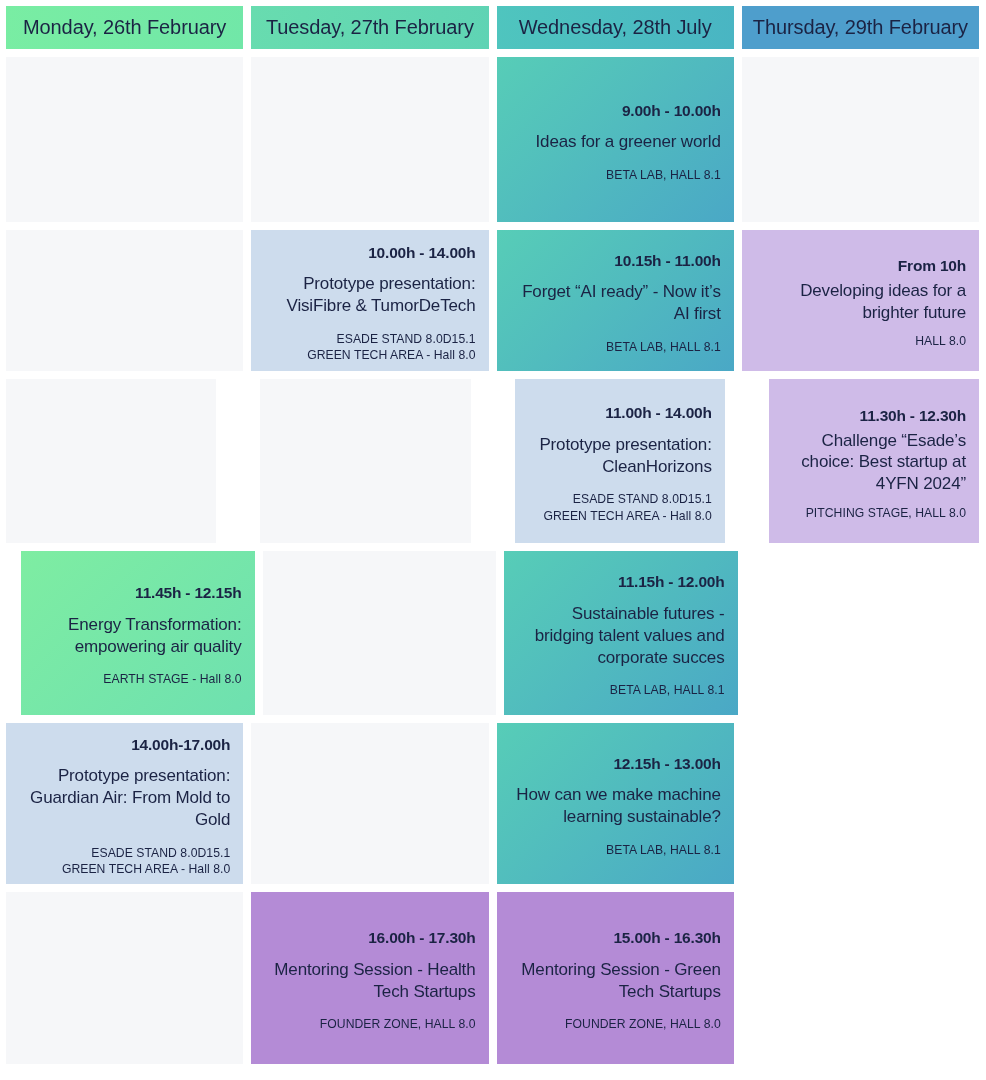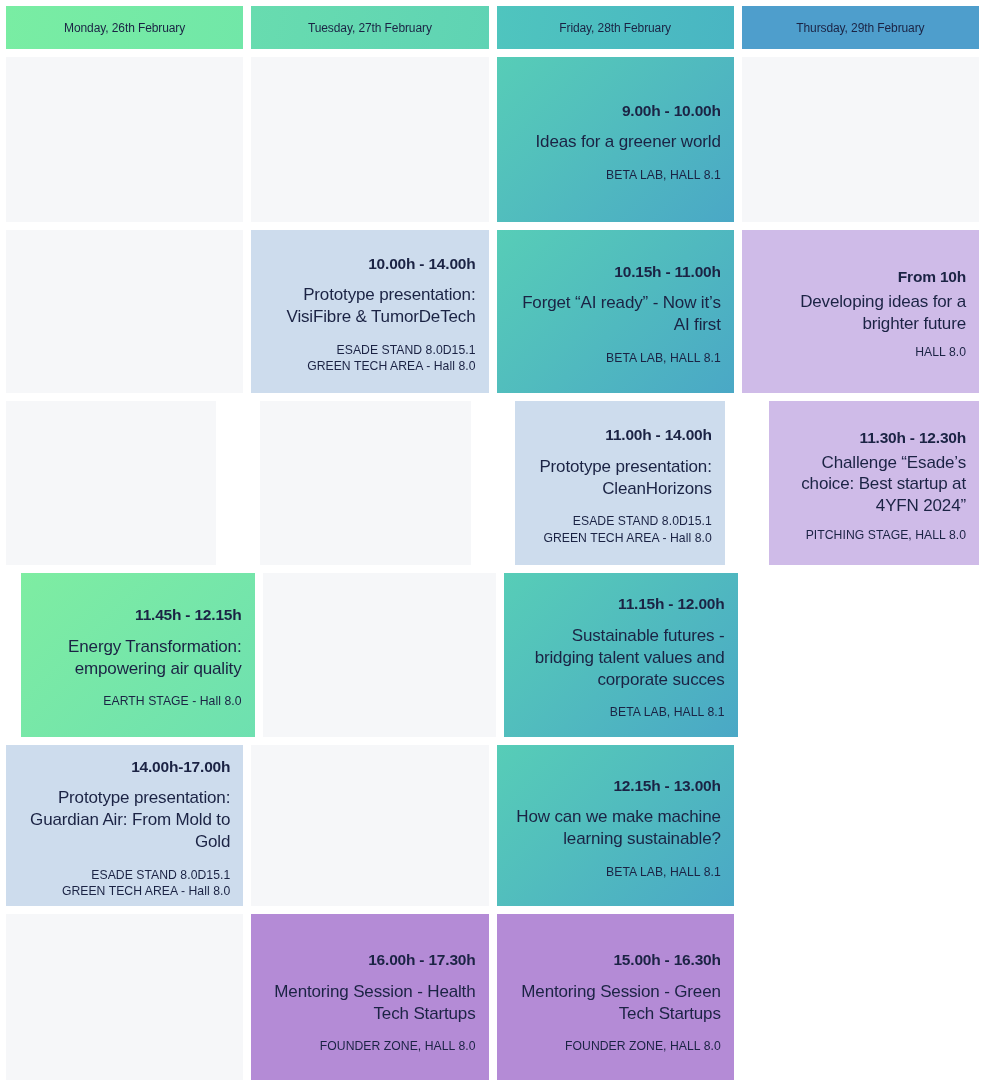--- a/index.html
+++ b/index.html
@@ -28,21 +28,21 @@
     width: 973px;
   }
 
   
   .day-header {
     height: 43px;
     display: flex;
     align-items: center;
     justify-content: center;
     color: #1b2344;
-    font-size: 12px;
+    font-size: 20px;
     font-weight: 400;
     letter-spacing: -0.1px;
     white-space: nowrap;
   }
   .day-header.h0 { background: linear-gradient(100deg, #79eda3 0%, #71e7a8 100%); }
   .day-header.h1 { background: linear-gradient(100deg, #68dcaf 0%, #5fd3b4 100%); }
   .day-header.h2 { background: linear-gradient(100deg, #4fc5be 0%, #49b5c3 100%); }
   .day-header.h3 { background: linear-gradient(100deg, #4e9ecc 0%, #4e9ecc 100%); }
 
   
@@ -93,40 +93,40 @@
     font-weight: 500;
     line-height: 1.33;
     letter-spacing: 0.05px;
     white-space: pre-line;
   }
   .cell.tight .time { margin-bottom: 4px; }
   .cell.tight .title { margin-bottom: 10px; }
 
   
   .band-1 { height: 165px; }
-  .band-2 { height: 163px; }
+  .band-2 { height: 141px; }
   .band-3 { height: 164px; gap: 44px; }
   .band-4 { height: 164px; padding-left: 15px; }
   .band-5 { height: 161px; }
   .band-6 { height: 172px; }
 </style>
 </head>
 <body>
 
 <div class="schedule">
 
   <div class="grid">
     <div class="day-header h0">
         <span>Monday, 26th February</span>
       </div>
     <div class="day-header h1">
         <span>Tuesday, 27th February</span>
       </div>
     <div class="day-header h2">
-        <span>Friday, 28th February</span>
+        <span>Wednesday, 28th July</span>
       </div>
     <div class="day-header h3">
         <span>Thursday, 29th February</span>
       </div>
   </div>
 
   <div id="rows-container">
       <div class="row-band band-1">
         <div class="cell empty"></div>
         <div class="cell empty"></div>

